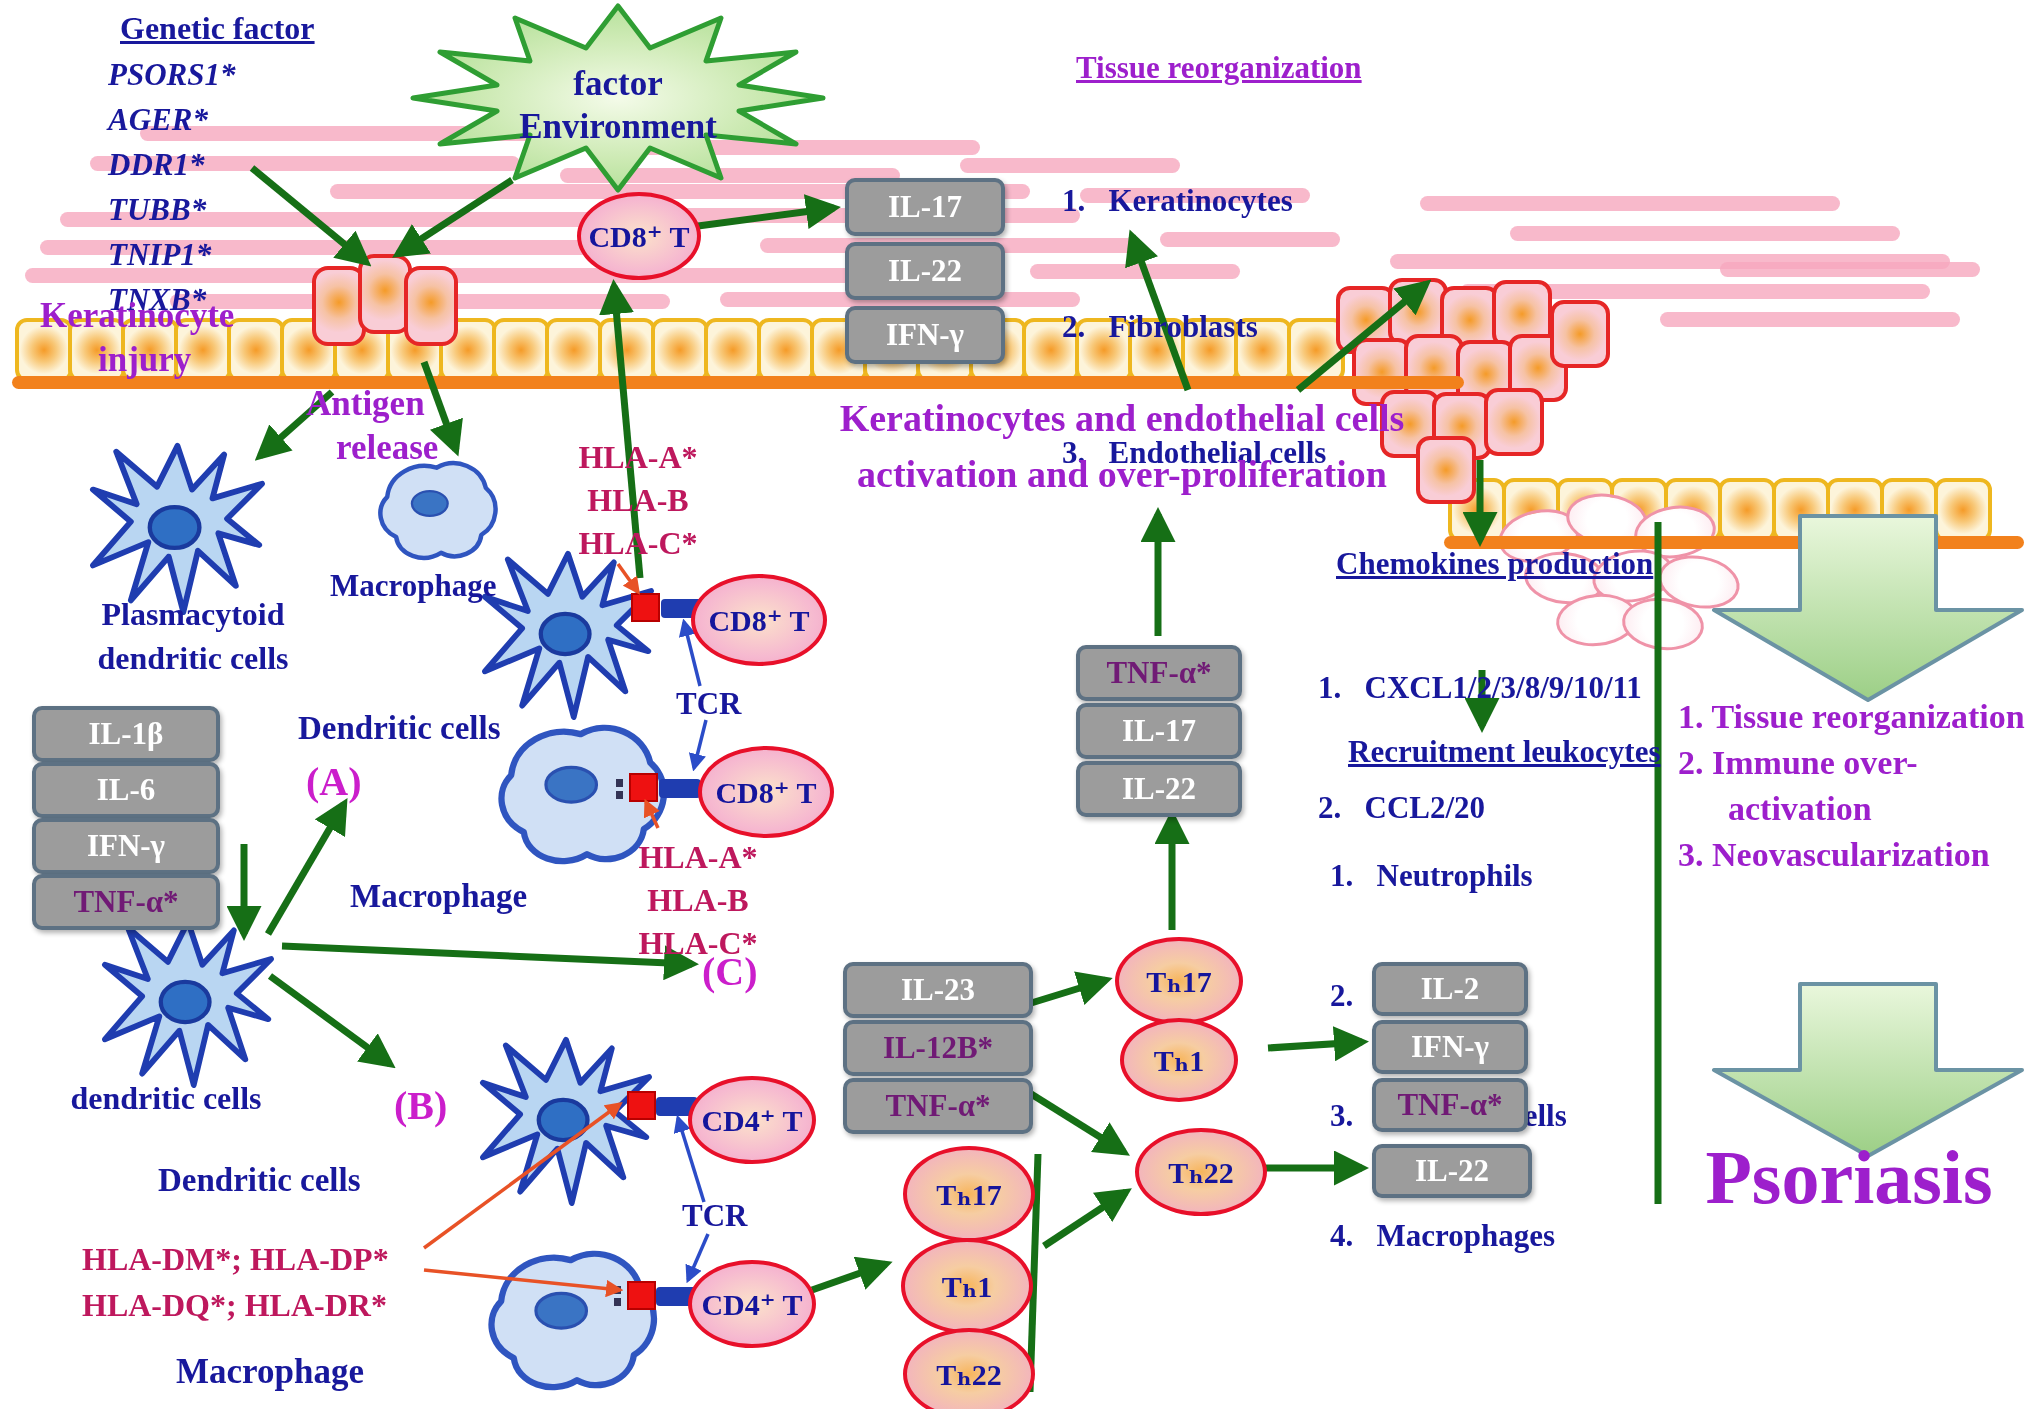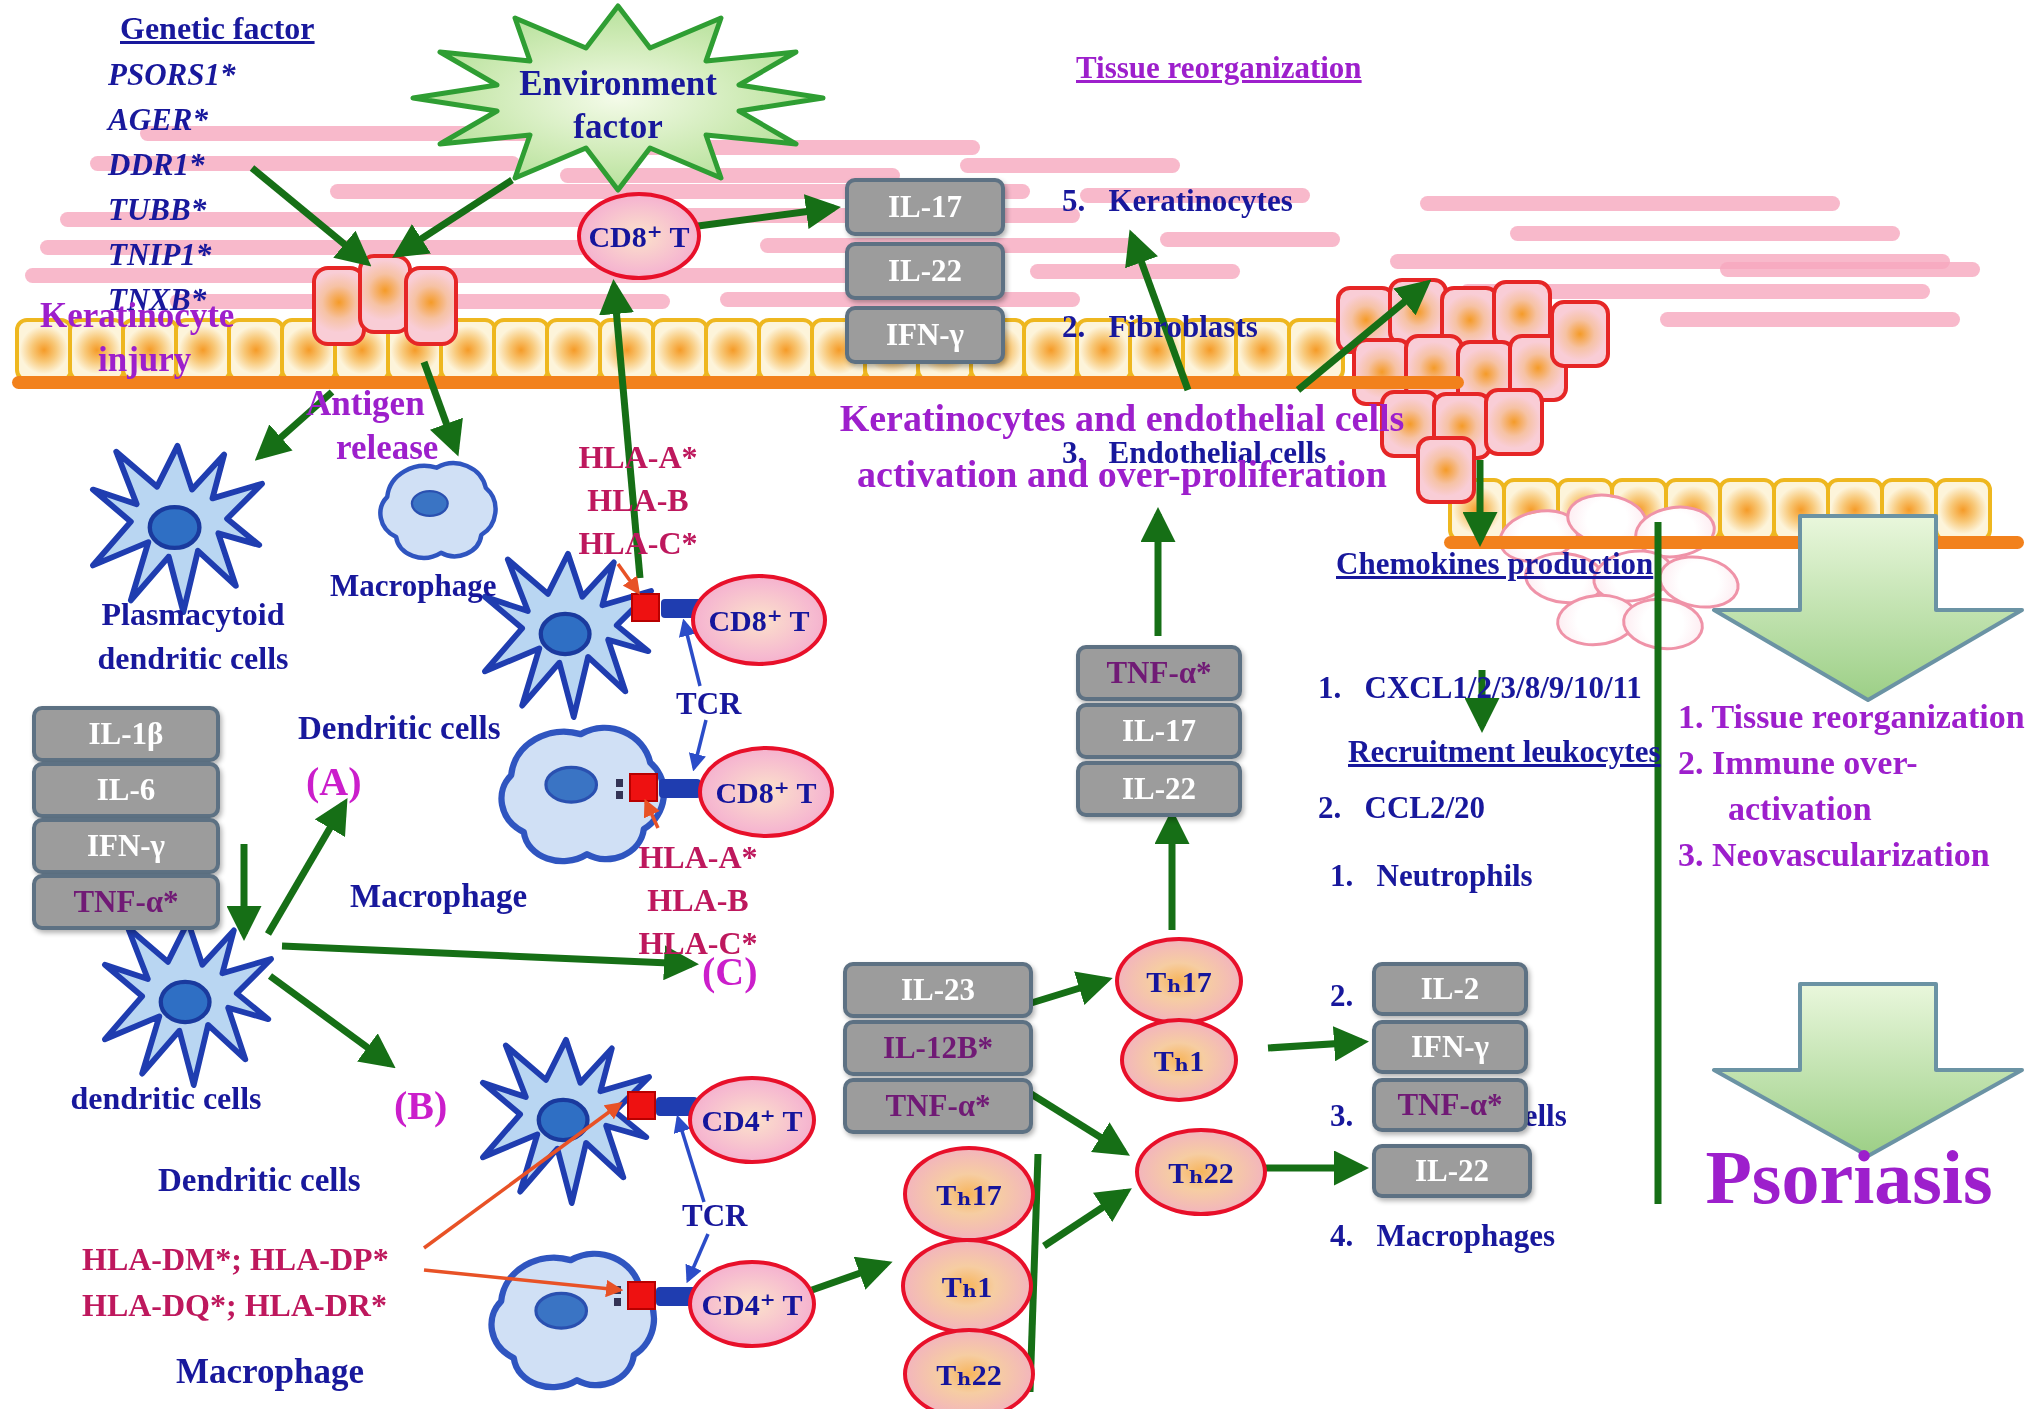--- a/index.html
+++ b/index.html
@@ -240,27 +240,27 @@
     <div>AGER*</div>
     <div>DDR1*</div>
     <div>TUBB*</div>
     <div>TNIP1*</div>
     <div>TNXB*</div>
   </div>
   <div class="lbl purple" style="left:40px;top:296px;font-size:35px;">Keratinocyte</div>
   <div class="lbl purple" style="left:98px;top:340px;font-size:35px;">injury</div>
 
   <div class="lbl navy c" style="left:468px;top:62px;width:300px;font-size:35px;line-height:43px;">
+    <div>factor</div>
     <div>Environment</div>
-    <div>factor</div>
   </div>
 
   <div class="lbl purple u" style="left:1040px;top:50px;font-size:31px;">Tissue reorganization</div>
   <div class="lbl navy pre" style="left:1062px;top:96px;font-size:31px;line-height:42px;">
-    <div>5.   Keratinocytes</div>
+    <div>1.   Keratinocytes</div>
     <div>2.   Fibroblasts</div>
     <div>3.   Endothelial cells</div>
   </div>
 
   <div class="lbl purple" style="left:306px;top:384px;font-size:35px;">Antigen</div>
   <div class="lbl purple" style="left:336px;top:428px;font-size:35px;">release</div>
 
   <div class="lbl purple c" style="left:772px;top:396px;width:700px;font-size:38px;">Keratinocytes and endothelial cells</div>
   <div class="lbl purple c" style="left:772px;top:452px;width:700px;font-size:38px;">activation and over-proliferation</div>
 

